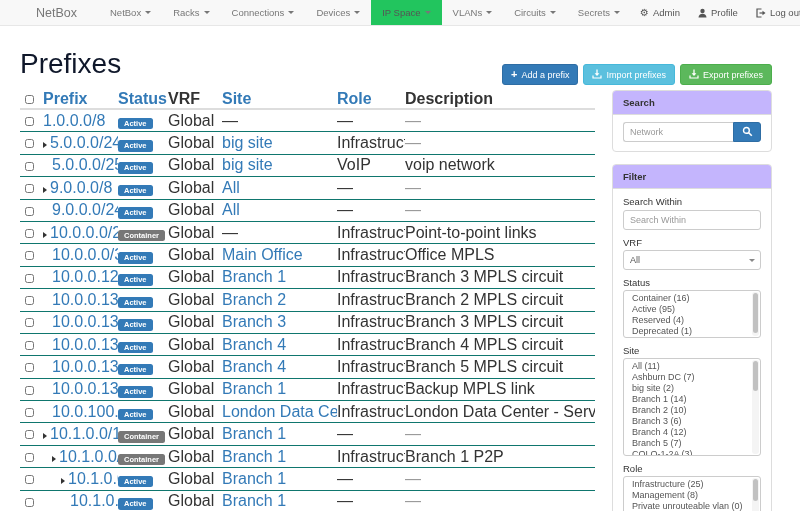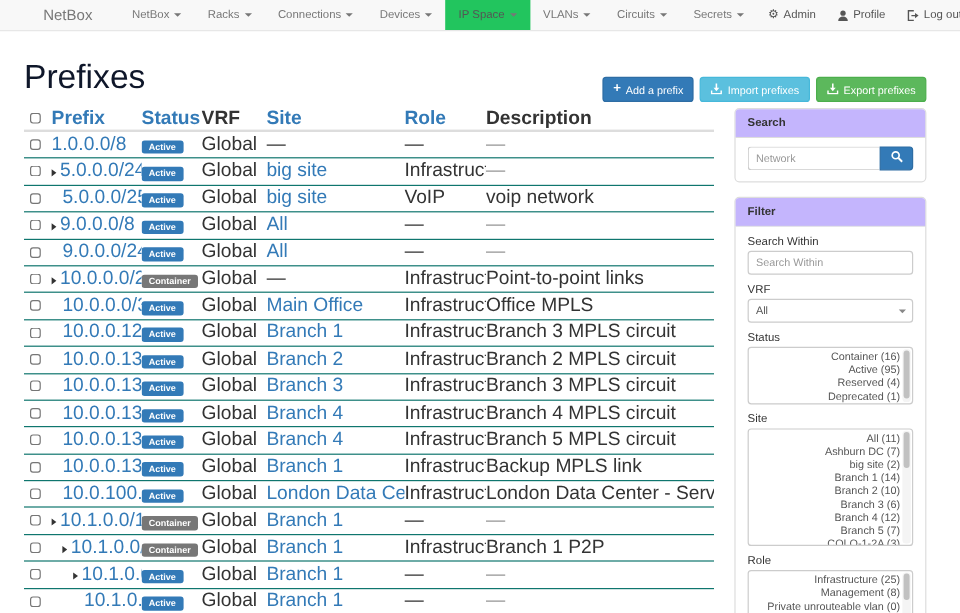--- a/index.html
+++ b/index.html
@@ -70,21 +70,21 @@
   .sbtn { width:28px; height:20px; background:#337ab7; border:1px solid #2e6da4;
     border-radius:0 3px 3px 0; display:flex; align-items:center; justify-content:center; cursor:pointer; }
   .field { margin-bottom:7px; }
   .field label { display:block; font-size:9.5px; color:#333; margin-bottom:2px; font-weight:400; }
   .selbox { height:20px; border:1px solid #ccc; border-radius:3px; font-size:9px; color:#555;
     display:flex; align-items:center; justify-content:space-between; padding:0 5px 0 6px; cursor:pointer; }
   .selbox .caret { border-top-color:#888; }
   .listbox { border:1px solid #ccc; border-radius:3px; position:relative; overflow:hidden; background:#fff; }
   .lb-status { height:48px; } .lb-site { height:98px; } .lb-role { height:70px; }
   .list-inner { padding:2px 10px 2px 8px; }
-  .opt { font-size:9px; color:#555; line-height:11px; white-space:nowrap; overflow:hidden; cursor:pointer;text-align:right; }
+  .opt { font-size:9px; color:#555; line-height:11px; white-space:nowrap; overflow:hidden; cursor:pointer; }
   .scrolltrack { position:absolute; top:1px; bottom:1px; right:1px; width:7px; background:#f4f4f4; border-radius:3px; }
   .scrollthumb { position:absolute; top:1px; left:1px; width:5px; background:#c1c1c1; border-radius:3px; }
   .th-status { height:40px; } .th-site { height:30px; } .th-role { height:22px; }
 </style>
 </head>
 <body>
 
 <div class="navbar">
   <div class="brand">NetBox</div>
   <ul class="nav-items">

